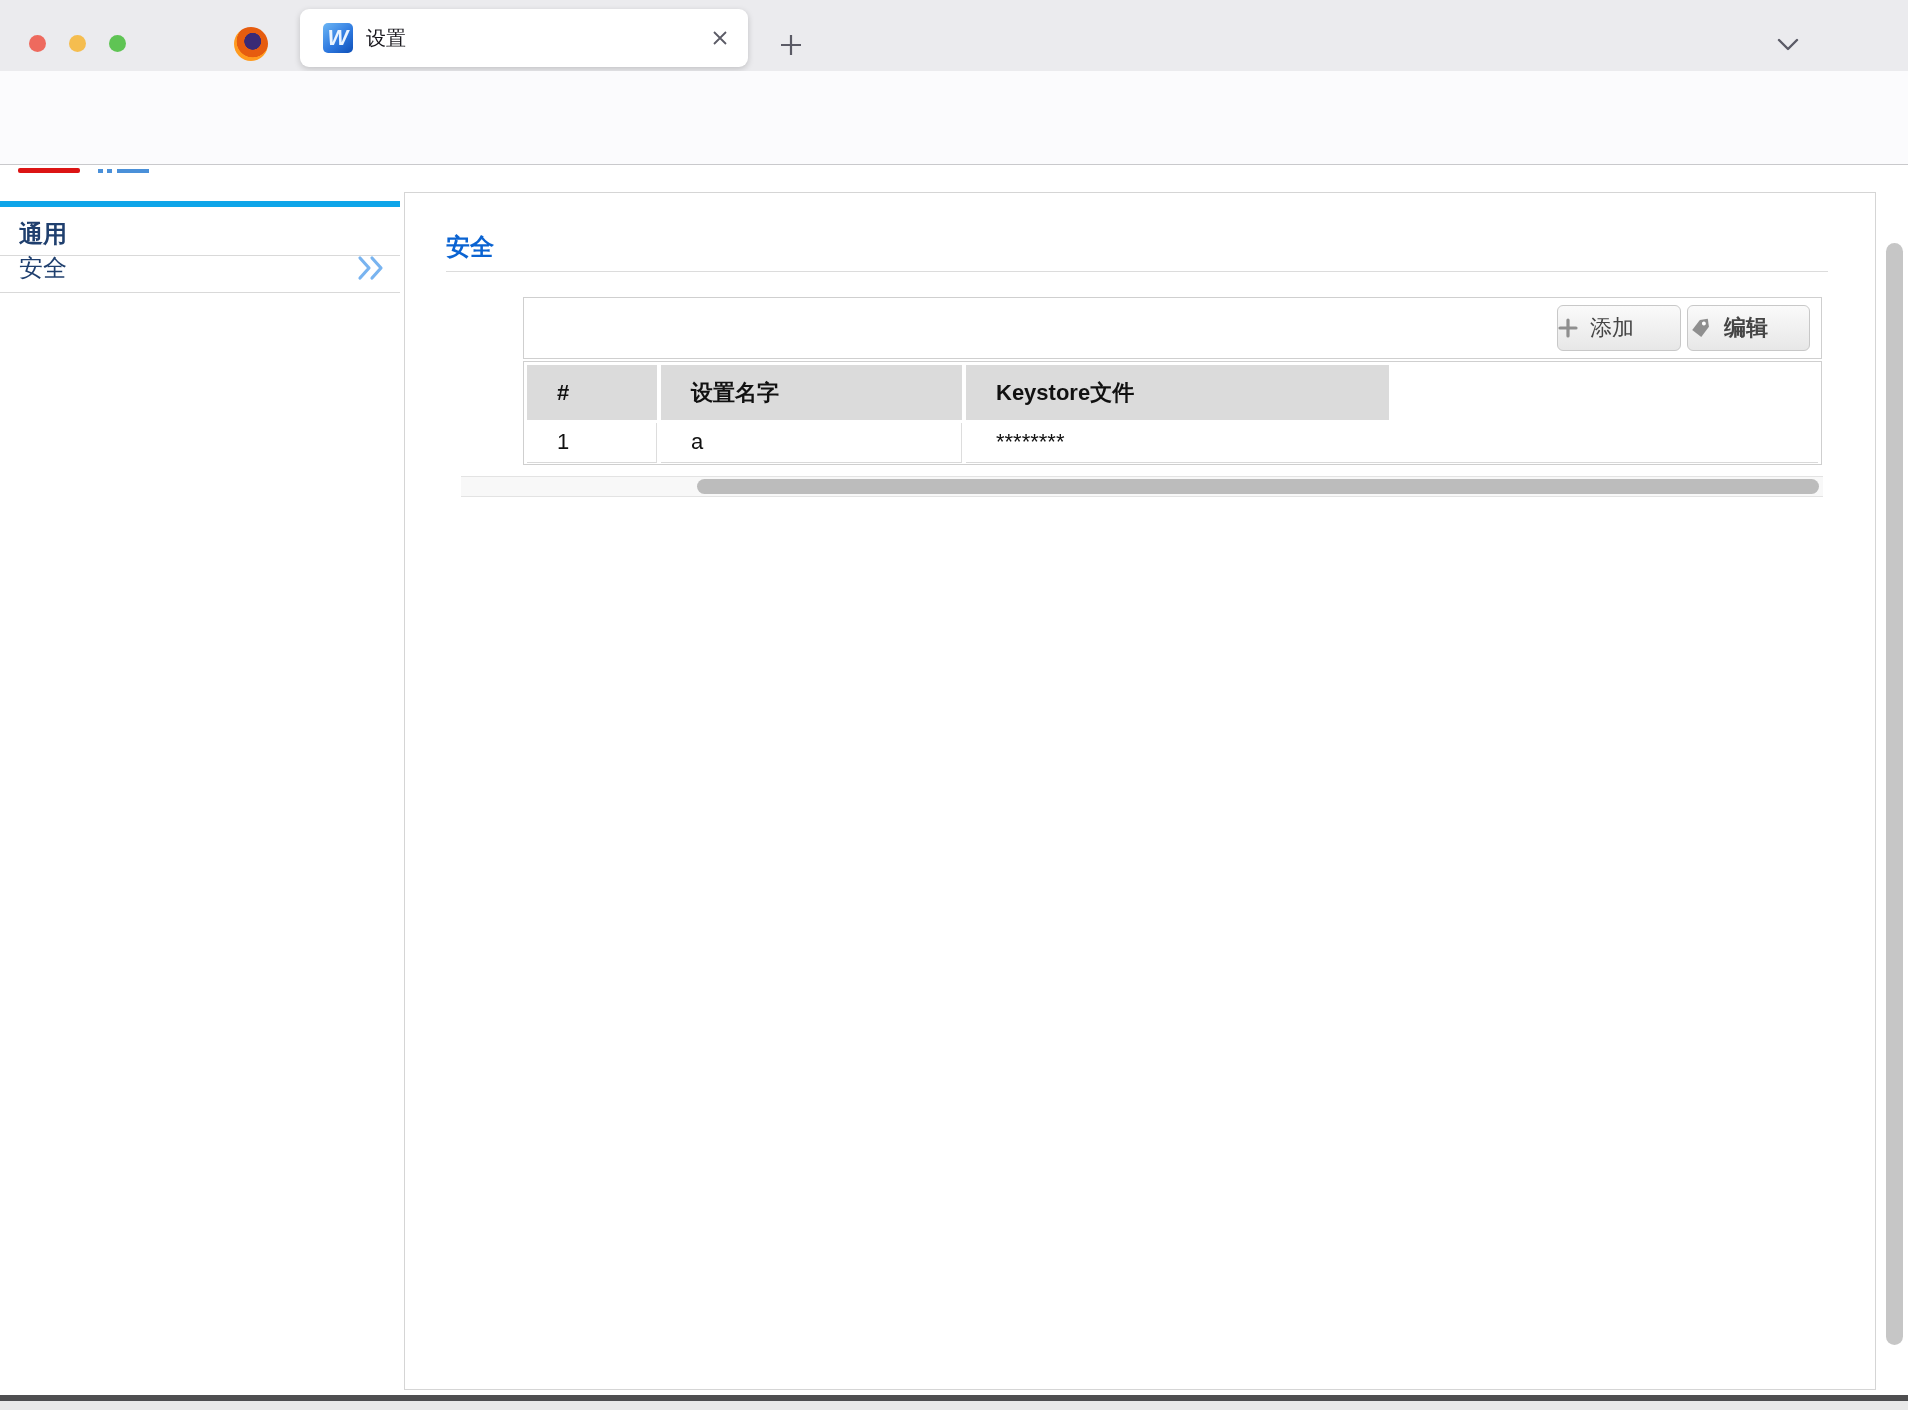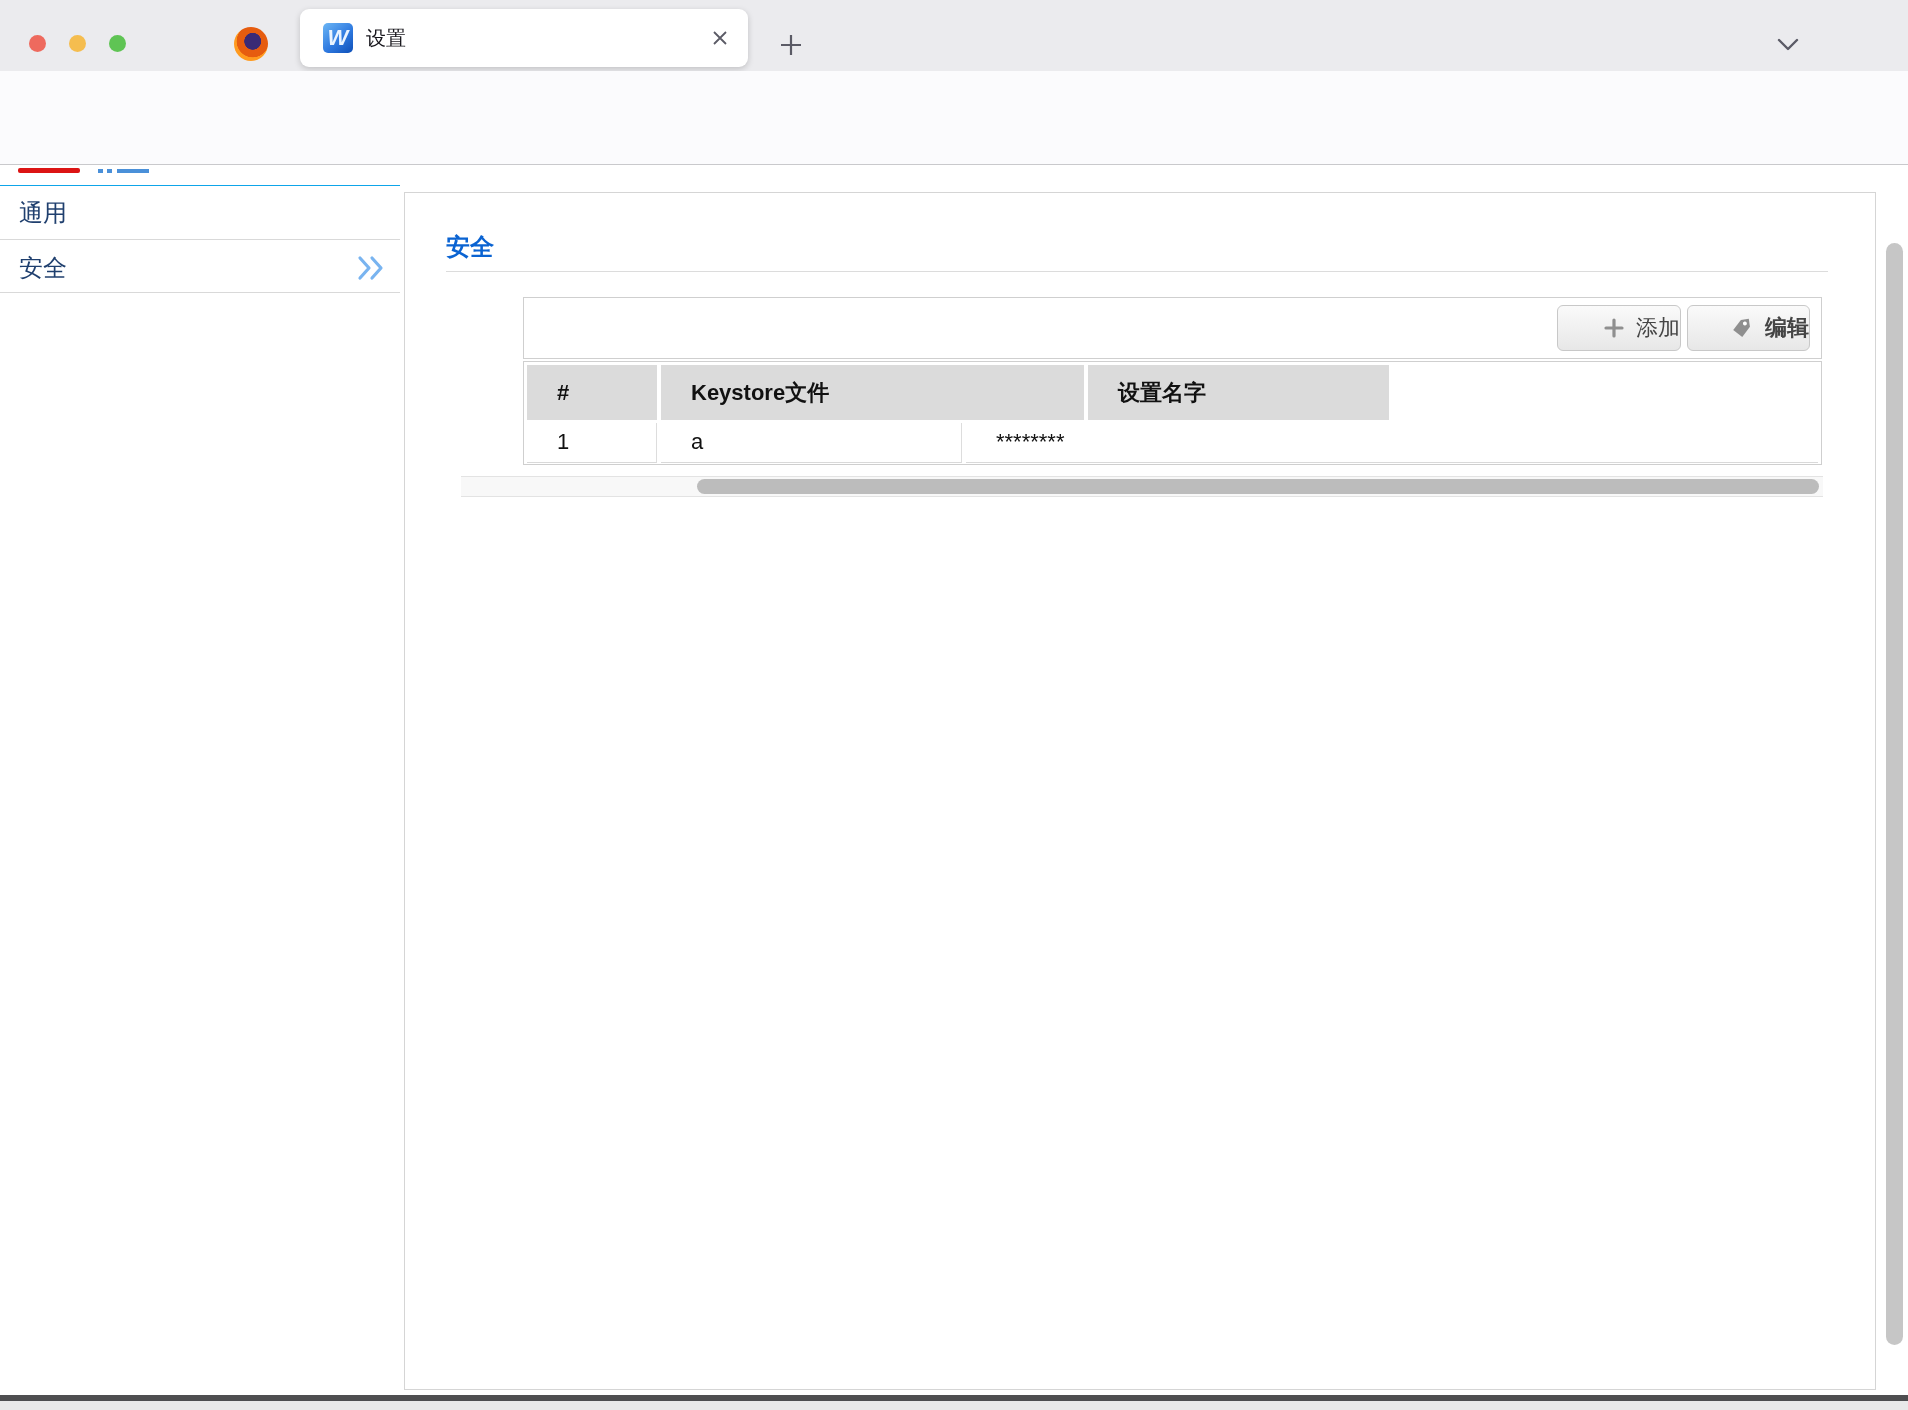--- a/index.html
+++ b/index.html
@@ -40,32 +40,32 @@
   #burp-base { position:absolute; left:2px; top:8px; width:32px; height:28px; border-radius:50% 50% 45% 45%;
     background:radial-gradient(circle at 50% 40%, #fff 0 18%, #f08418 20% 100%); border:2px solid #5a5a5a; }
 
   
   #content { position:absolute; left:0; top:165px; width:1908px; height:1245px; background:#fff; }
   #frag-red  { position:absolute; left:18px; top:3px; width:62px; height:5px; background:#dc1414; border-radius:2px; }
   .frag-blue { position:absolute; top:4px; height:4px; background:#4a90d9; }
 
   .side-item { position:absolute; left:0; width:400px; height:55px; border-bottom:1px solid #d9d9d9;
     font-size:24px; color:#1f3f6e; line-height:54px; padding-left:19px; cursor:pointer; }
-  #side-general  { top:20px; border-top:1px solid #0ea5e9; }
+  #side-general  { top:36px; border-top:6px solid #0ea5e9;font-weight:bold; }
   #side-security { top:76px; height:52px; }
   #side-chevrons { position:absolute; right:14px; top:13px; width:30px; height:28px; }
 
   #main-panel { position:absolute; left:404px; top:27px; width:1472px; height:1198px;
     border:1px solid #d5d5d5; background:#fff; }
   #page-heading { position:absolute; left:41px; top:38px; font-size:24px; font-weight:bold; color:#0a63d2; }
   #heading-rule { position:absolute; left:41px; top:78px; width:1382px; height:1px; background:#dcdcdc; }
 
   #toolbar { position:absolute; left:118px; top:104px; width:1299px; height:62px; border:1px solid #cfcfcf; background:#fff; }
   .ui-btn { position:absolute; top:7px; height:46px; border:1px solid #c8c8c8; border-radius:6px;
-    background:linear-gradient(#fafafa,#e7e7e7); display:flex; align-items:center; justify-content:flex-end;
+    background:linear-gradient(#fafafa,#e7e7e7); display:flex; align-items:center; justify-content:flex-start;
     gap:12px; font-size:22px; color:#454545; cursor:pointer; }
   #btn-add  { right:140px; width:124px; }
   #btn-edit { right:11px;  width:123px;font-weight:bold; }
 
   #grid { position:absolute; left:118px; top:168px; width:1299px; height:104px; border:1px solid #cfcfcf;
     background:#fff; padding:3px; }
   .grid-row { display:flex; gap:4px; }
   .hcell { background:#dbdbdb; height:55px; line-height:55px; font-size:22px; font-weight:bold; color:#111;
     padding-left:30px; }
   .bcell { background:#fff; height:40px; line-height:38px; font-size:22px; color:#111; padding-left:30px;
@@ -253,22 +253,22 @@
             <circle cx="16.5" cy="8" r="2" fill="#fff"></circle>
           </svg>
         </span>
         <span>编辑</span>
       </div>
     </div>
 
     <div id="grid">
       <div class="grid-row">
         <div class="hcell c0">#</div>
+        <div class="hcell c1">设置名字</div>
         <div class="hcell c2">Keystore文件</div>
-        <div class="hcell c1">设置名字</div>
       </div>
       <div class="grid-row" style="margin-top:3px">
         <div class="bcell sep c0">1</div>
         <div class="bcell sep c1">a</div>
         <div class="bcell c3">********</div>
       </div>
     </div>
 
     <div id="hscroll-track">
       <div id="hscroll-thumb"></div>

